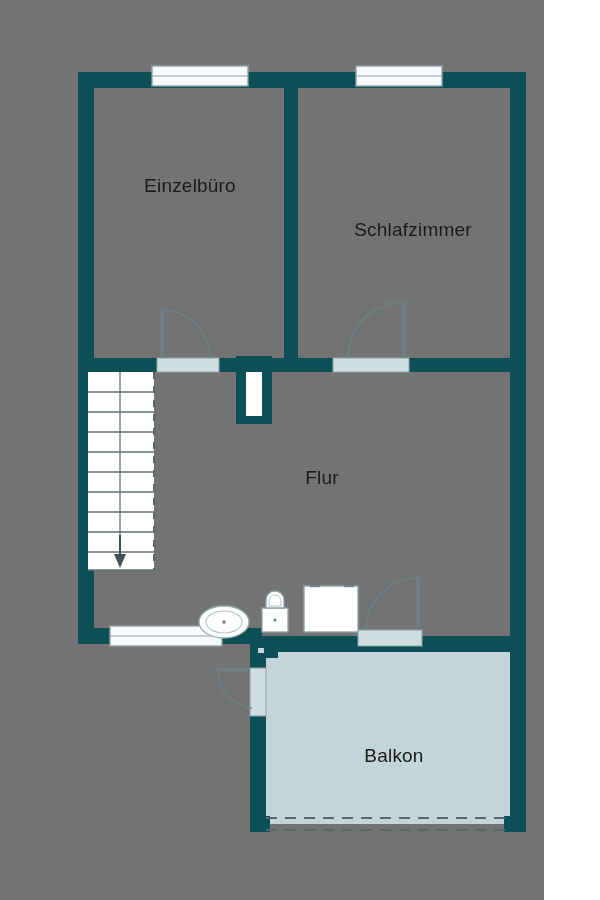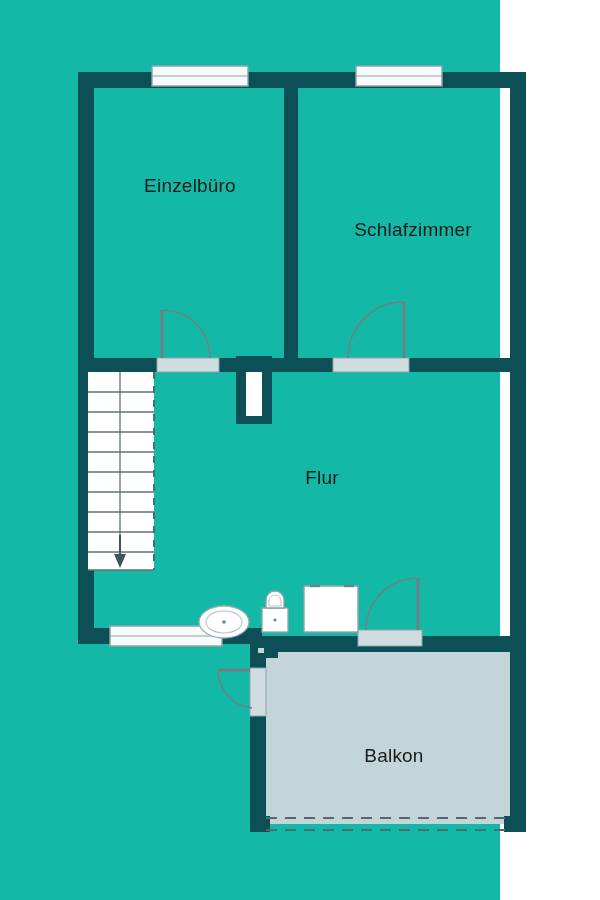--- a/index.html
+++ b/index.html
@@ -9,23 +9,23 @@
     background: #ffffff;
   }
   body {
     width: 600px;
     height: 900px;
     font-family: "Liberation Sans", sans-serif;
     overflow: hidden;
   }
   #floorplan-root {
     position: relative;
-    width: 500px;
+    width: 544px;
     height: 900px;
-    background: #14b8a6;
+    background: #737373;
   }
   svg#plan {
     display: block;
     width: 600px;
     height: 900px;
   }
   .room-label {
     font-family: "Liberation Sans", sans-serif;
     font-size: 19px;
     fill: #1b1b1b;

